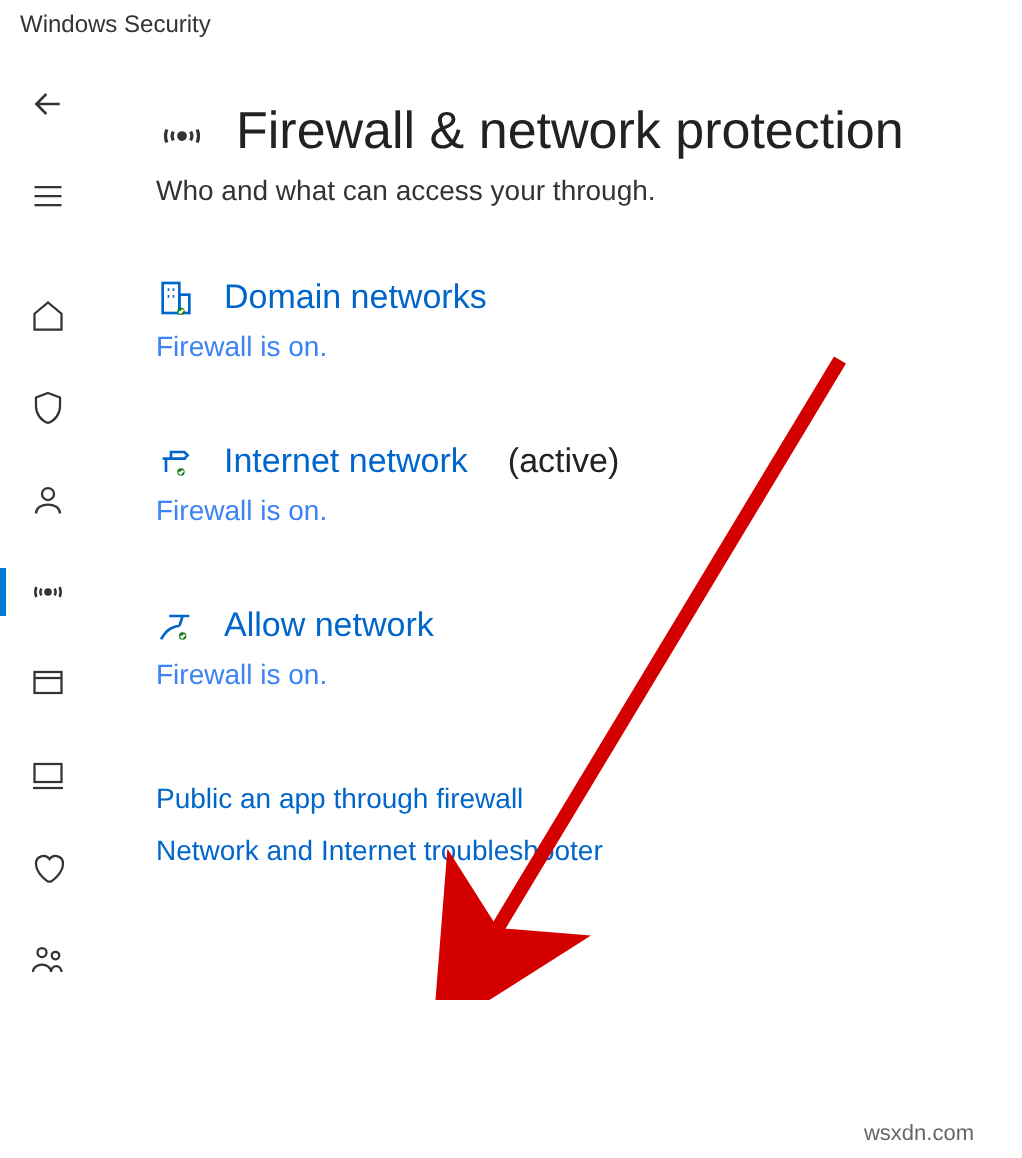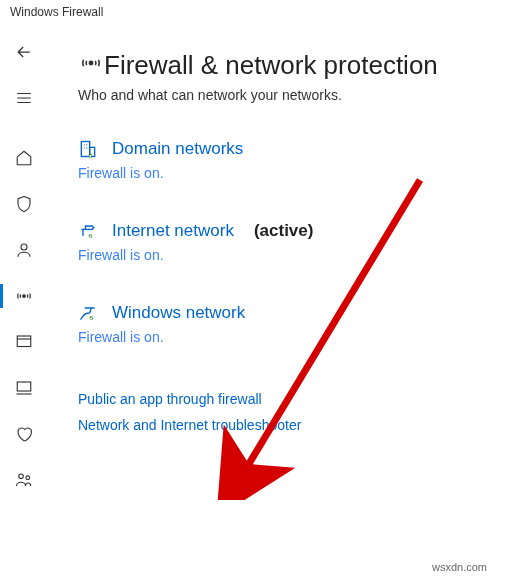--- a/index.html
+++ b/index.html
@@ -48,21 +48,22 @@
       width: 3px;
       height: 24px;
       background: #0078d4;
     }
     .content {
       flex: 1;
       padding: 16px 20px 10px 30px;
     }
     .header {
       display: flex;
-      align-items: flex-start;
+      align-items: flex-end;
+      gap: 14px;
       margin-bottom: 6px;
       margin-top: 10px;
     }
     .header svg { color: #333; }
     .page-title {
       font-size: 26px;
       font-weight: 400;
       color: #222;
     }
     .subtitle {
@@ -81,21 +82,20 @@
     }
     .section-link {
       color: #0066cc;
       font-size: 17px;
       cursor: pointer;
     }
     .active-tag {
       font-size: 17px;
       color: #222;
       margin-left: 6px;
-      font-weight: bold;
     }
     .section-status {
       font-size: 14px;
       color: #3b82f6;
     }
     .bottom-links {
       margin-top: 46px;
     }
     .bottom-links .link {
       color: #0066cc;
@@ -114,21 +114,21 @@
       right: 24px;
       bottom: 6px;
       font-size: 11px;
       color: #666;
     }
     .net-icon { color: #0066cc; }
   </style>
 </head>
 <body>
 
-<div class="titlebar">Windows Firewall</div>
+<div class="titlebar">Windows Security</div>
 
 <div class="container">
 
   <div class="navrail">
     <div class="nav-item">
       <svg width="20" height="20" viewBox="0 0 24 24" fill="none" stroke="currentColor" stroke-width="1.5">
           <path d="M19 12H5M11 18l-6-6 6-6"></path>
         </svg>
     </div>
     <div class="nav-item">
@@ -186,21 +186,21 @@
   </div>
 
   <div class="content">
     <div class="header">
       <svg width="26" height="26" viewBox="0 0 24 24" fill="none" stroke="currentColor" stroke-width="1.5">
           <path d="M5 9a8 8 0 000 6M19 9a8 8 0 010 6M8 10a4 4 0 000 4M16 10a4 4 0 010 4"></path>
           <circle cx="12" cy="12" r="1.5" fill="currentColor"></circle>
         </svg>
       <h1 class="page-title">Firewall &amp; network protection</h1>
     </div>
-    <p class="subtitle">Who and what can network your networks.</p>
+    <p class="subtitle">Who and what can access your through.</p>
 
     <div class="section">
       <div class="section-head">
         <svg class="net-icon" width="20" height="20" viewBox="0 0 24 24" fill="none" stroke="currentColor" stroke-width="1.6">
             <rect x="4" y="3" width="10" height="18"></rect>
             <rect x="14" y="10" width="6" height="11"></rect>
             <path d="M7 7h1M10 7h1M7 11h1M10 11h1"></path>
             <circle cx="15" cy="20" r="2.2" fill="#107c10" stroke="none"></circle>
             <path d="M13.8 20l.9.9 1.6-1.8" stroke="#fff" stroke-width="1.4"></path>
           </svg>
@@ -222,21 +222,21 @@
       <p class="section-status">Firewall is on.</p>
     </div>
 
     <div class="section">
       <div class="section-head">
         <svg class="net-icon" width="20" height="20" viewBox="0 0 24 24" fill="none" stroke="currentColor" stroke-width="1.6">
             <path d="M5 17c2-3 6-5 9-5M5 17l-2 3M14 12l2-6M8 6h12"></path>
             <circle cx="16" cy="18" r="2.2" fill="#107c10" stroke="none"></circle>
             <path d="M14.8 18l.9.9 1.6-1.8" stroke="#fff" stroke-width="1.4"></path>
           </svg>
-        <span class="section-link">Windows network</span>
+        <span class="section-link">Allow network</span>
       </div>
       <p class="section-status">Firewall is on.</p>
     </div>
 
     <div class="bottom-links">
       <p class="link">Public an app through firewall</p>
       <p class="link">Network and Internet troubleshooter</p>
     </div>
   </div>
 </div>

